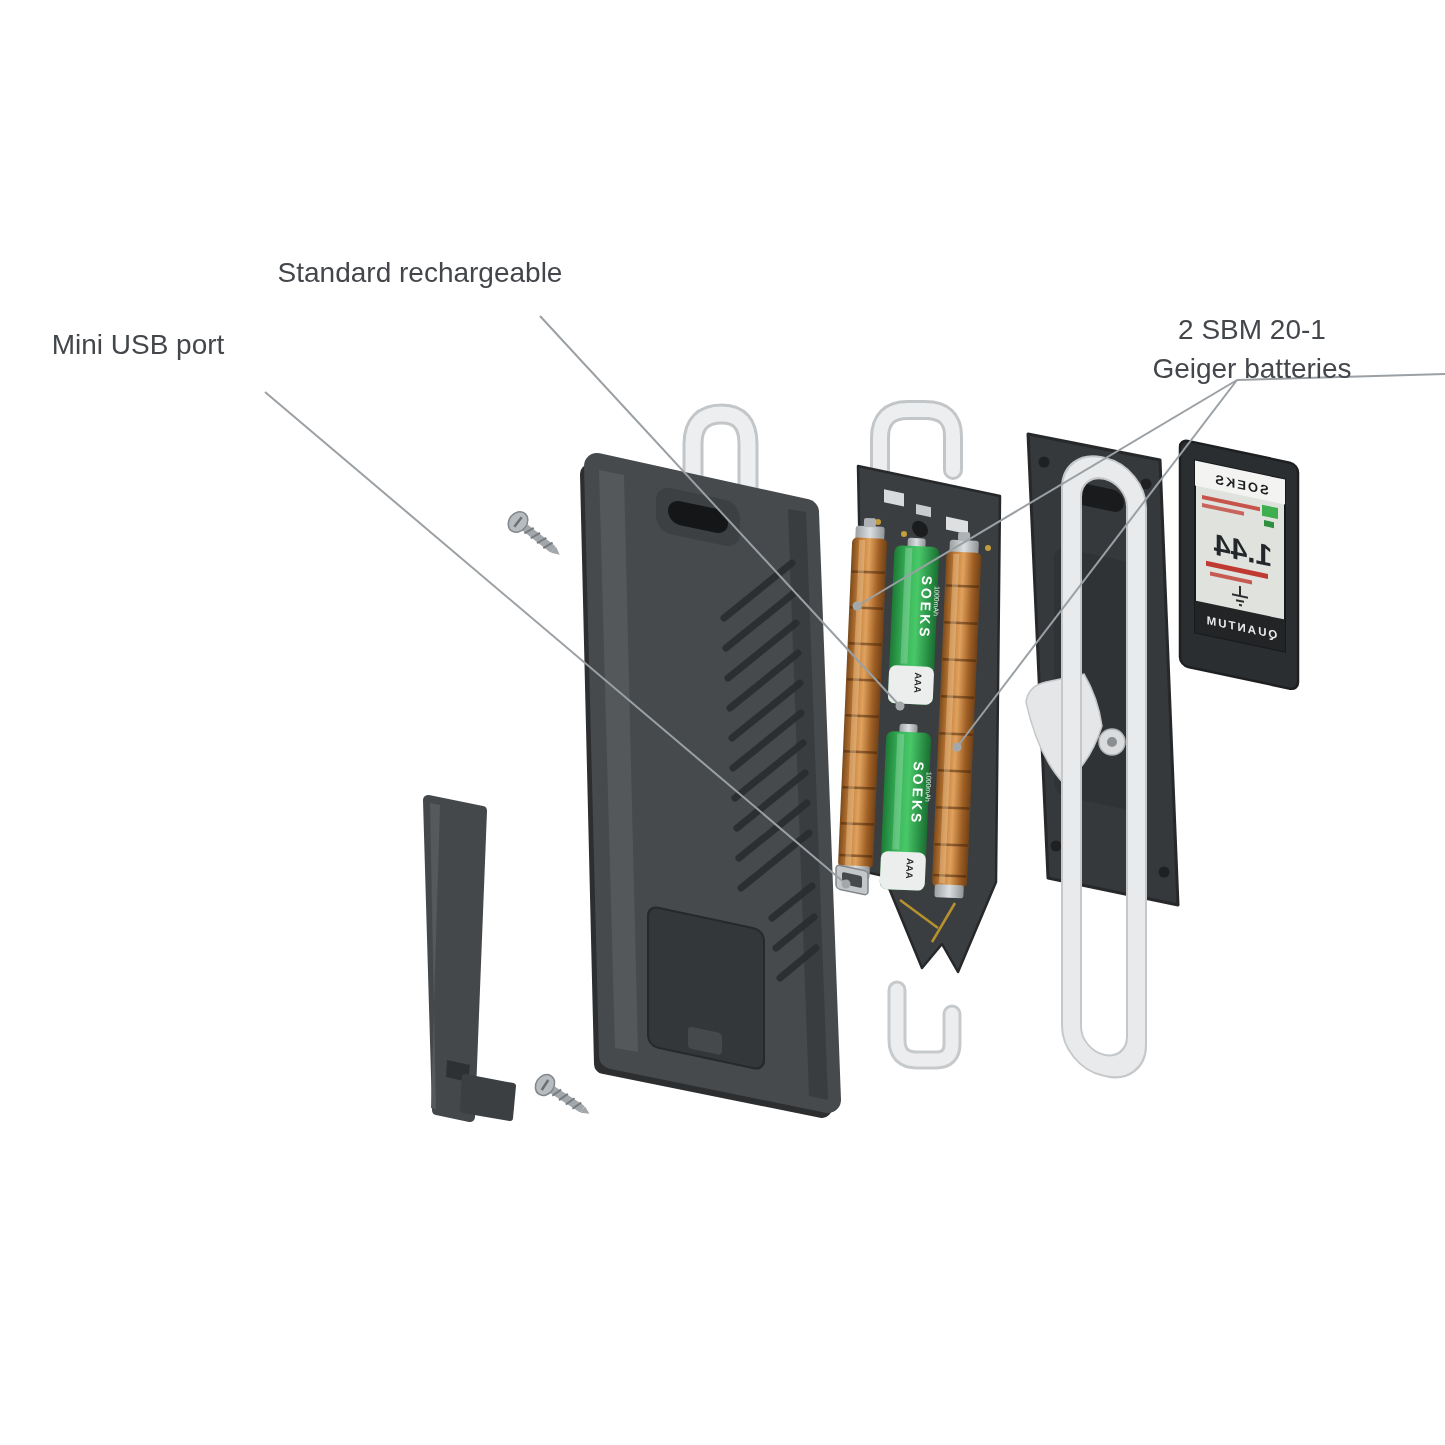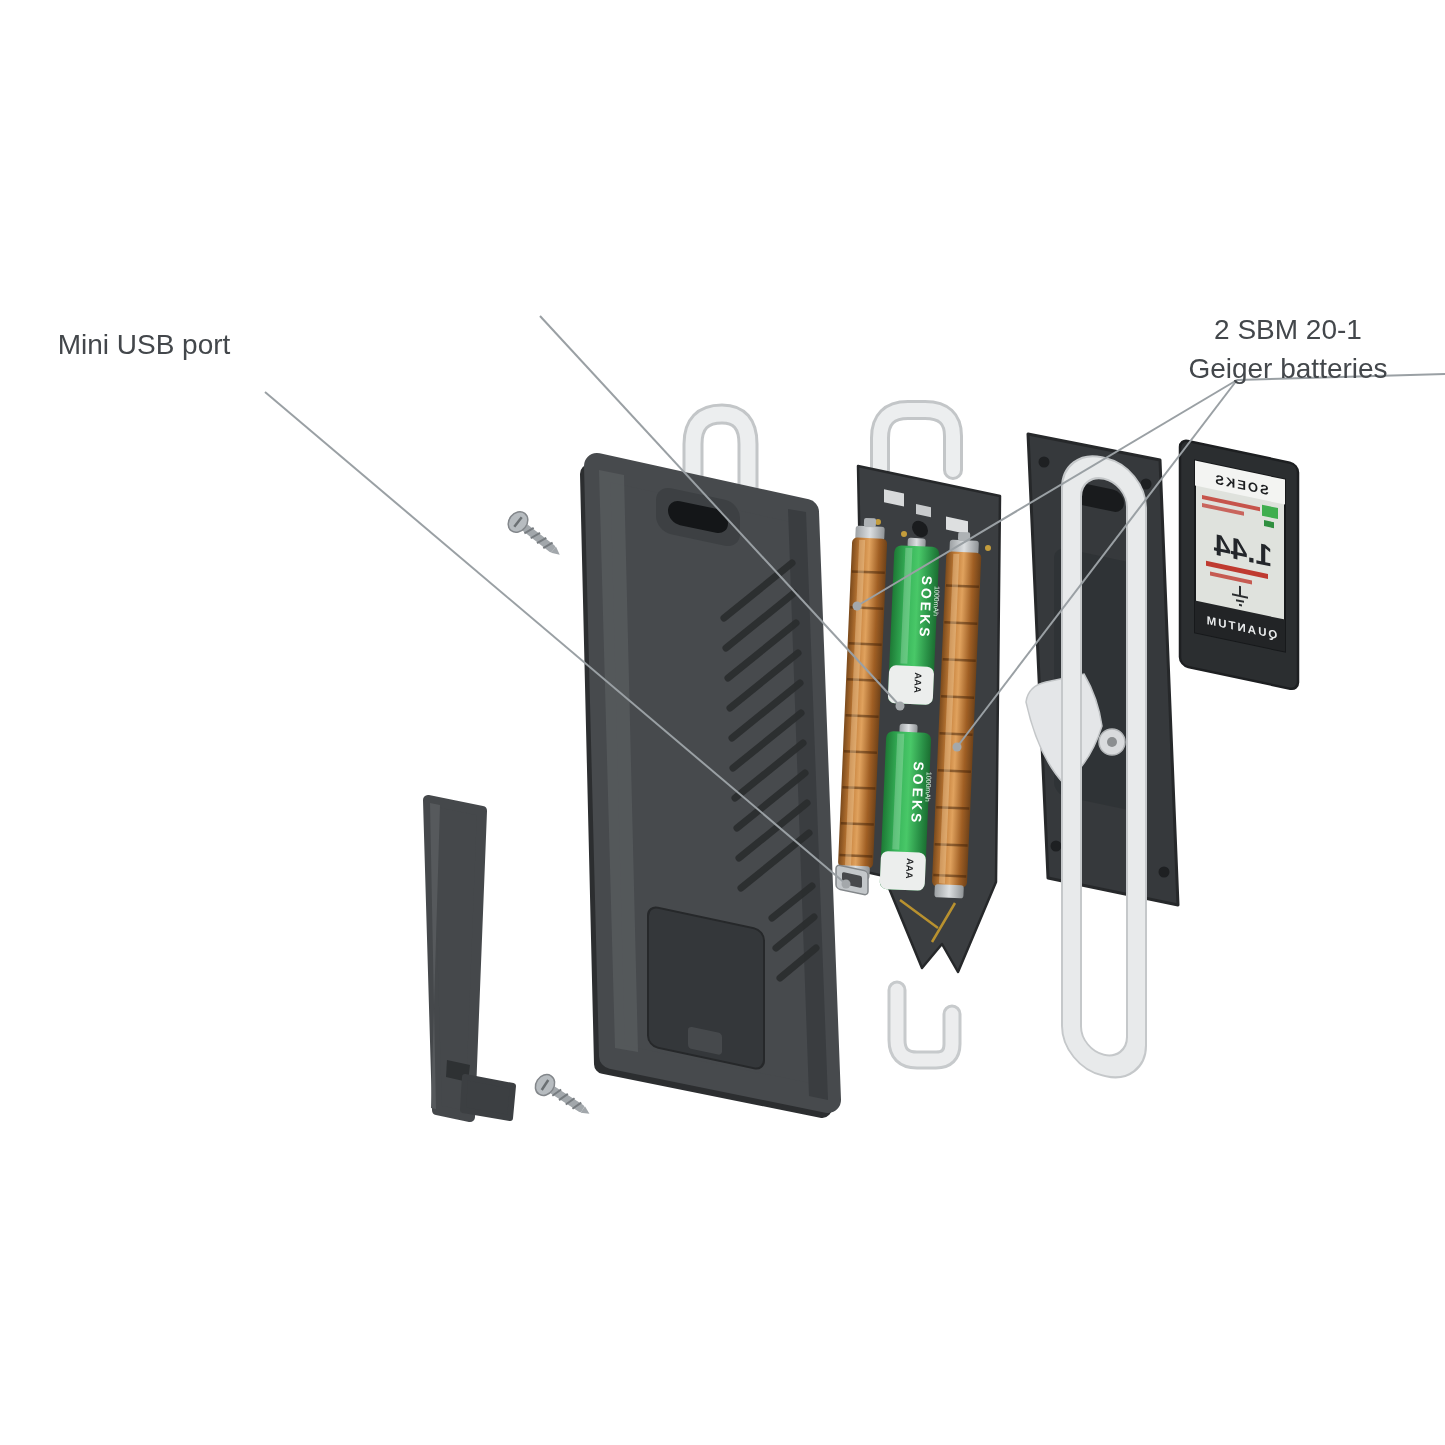--- a/index.html
+++ b/index.html
@@ -202,24 +202,25 @@
   </g>
   <g fill="#a4a8ab">
     <circle cx="900" cy="706" r="4.5"></circle>
     <circle cx="846" cy="884" r="4.5"></circle>
     <circle cx="857" cy="606" r="4.5"></circle>
     <circle cx="957" cy="747" r="4.5"></circle>
   </g>
 </svg>
 
 <div class="callout" style="left:250px;top:253px;width:340px;">
-</div>
-
-<div class="callout" style="left:9px;top:325px;width:270px;">
+  <div>Standard rechargeable</div>
+</div>
+
+<div class="callout" style="left:3px;top:325px;width:270px;">
   <div>Mini USB port</div>
 </div>
 
-<div class="callout" style="left:1188px;top:310px;width:200px;">
+<div class="callout" style="left:1152px;top:310px;width:200px;">
   <div>2 SBM 20-1</div>
   <div>Geiger batteries</div>
 </div>
 
 </div>
 
 </body></html>

